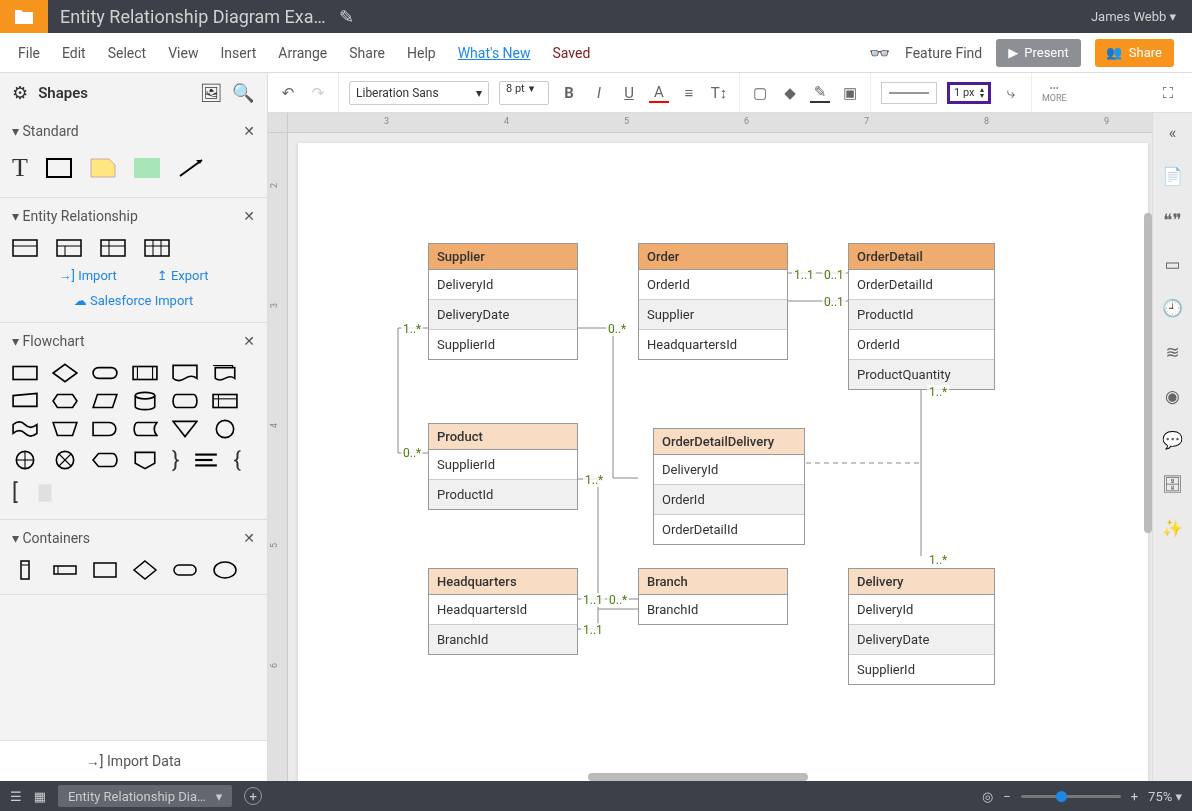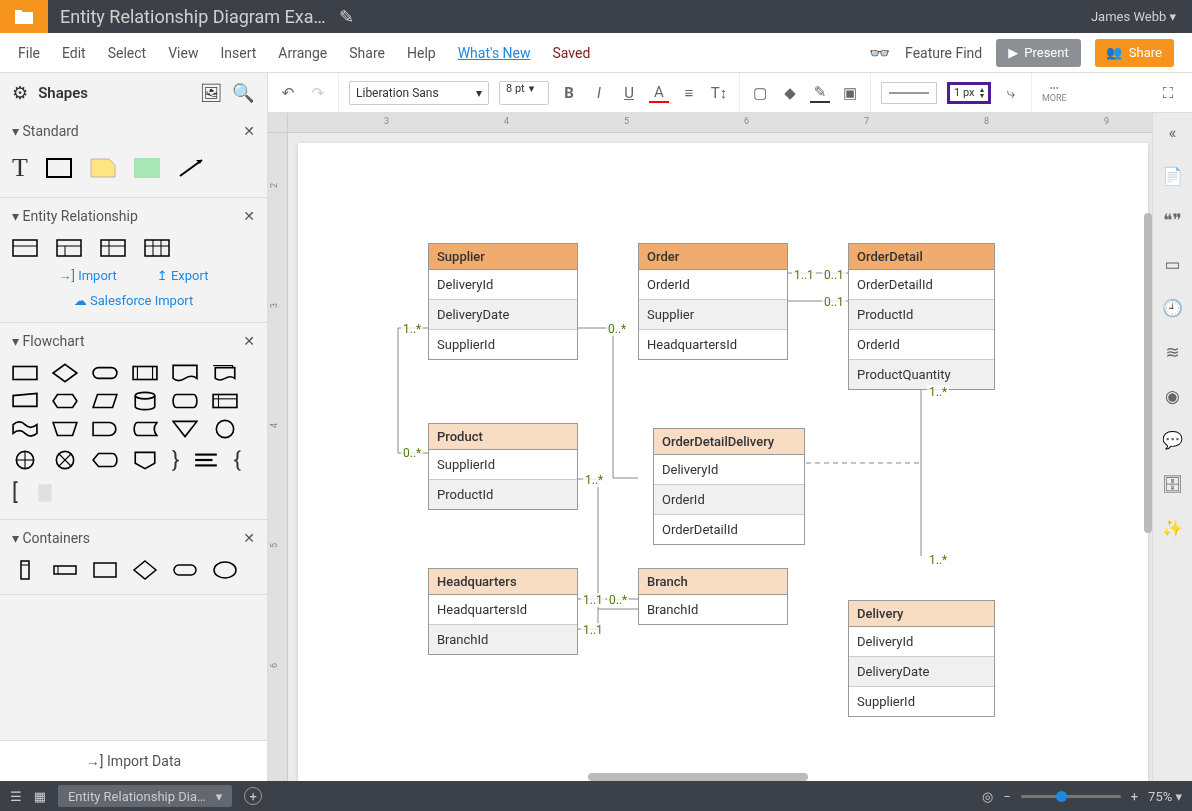--- a/index.html
+++ b/index.html
@@ -404,21 +404,21 @@
           </div>
           <div class="entity" style="left: 130px; top: 425px; width: 150px;">
             <div class="entity-header light">Headquarters</div>
             <div class="entity-row">HeadquartersId</div>
             <div class="entity-row">BranchId</div>
           </div>
           <div class="entity" style="left: 340px; top: 425px; width: 150px;">
             <div class="entity-header light">Branch</div>
             <div class="entity-row">BranchId</div>
           </div>
-          <div class="entity" style="left: 550px; top: 425px; width: 147px; margin-top: 32px;">
+          <div class="entity" style="left: 550px; top: 425px; width: 147px;">
             <div class="entity-header light">Delivery</div>
             <div class="entity-row">DeliveryId</div>
             <div class="entity-row">DeliveryDate</div>
             <div class="entity-row">SupplierId</div>
           </div>
           <div class="edge-label" style="left: 103px; top: 179px;">1..*</div>
           <div class="edge-label" style="left: 103px; top: 303px;">0..*</div>
           <div class="edge-label" style="left: 308px; top: 179px;">0..*</div>
           <div class="edge-label" style="left: 285px; top: 330px;">1..*</div>
           <div class="edge-label" style="left: 494px; top: 125px;">1..1</div>

